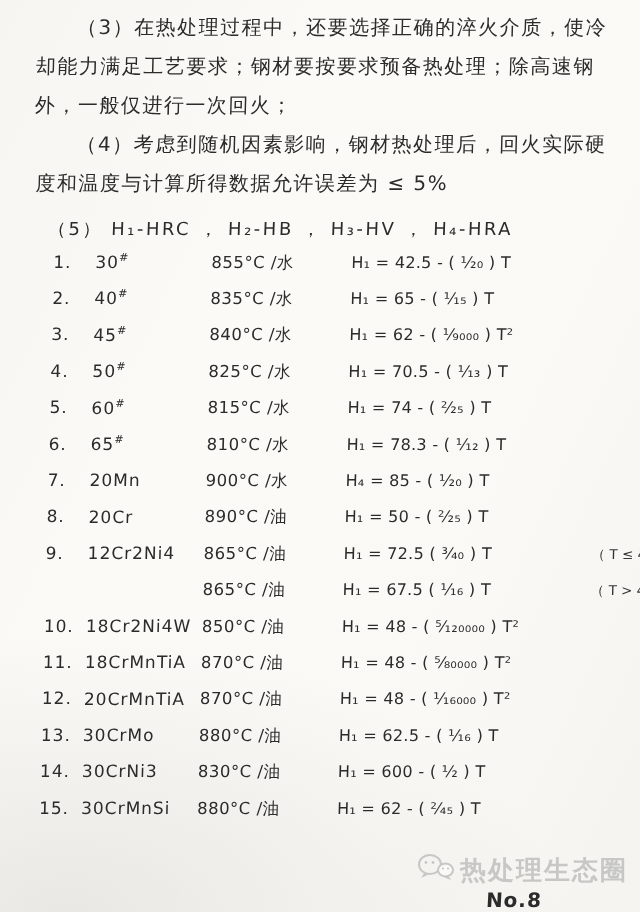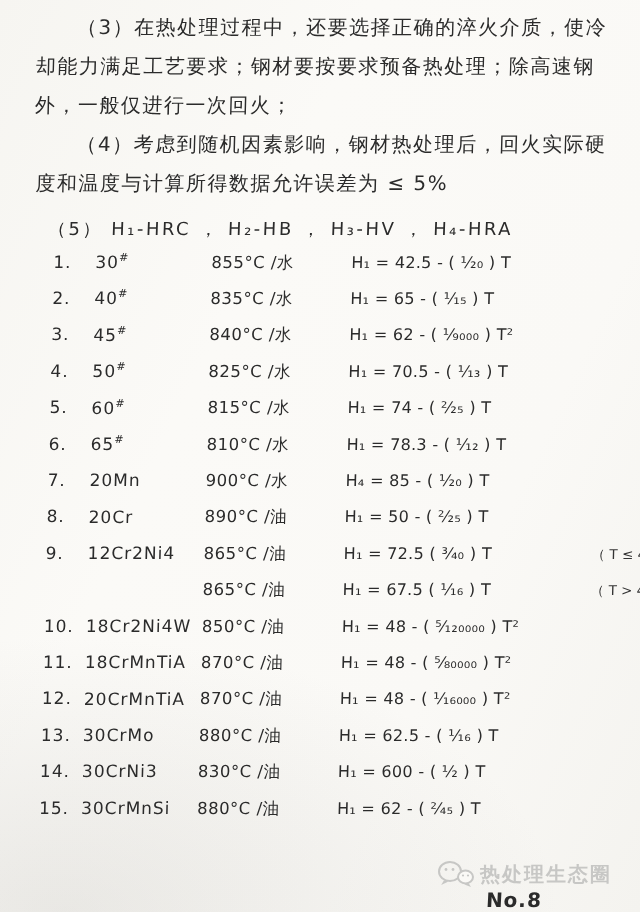--- a/index.html
+++ b/index.html
@@ -50,24 +50,24 @@
     white-space: nowrap;
   }
   .frow .no      { letter-spacing: 1px; }
   .frow .steel   { letter-spacing: 1px; }
   .frow .steel sup { font-size: 11px; letter-spacing: 0; }
   .frow .temp    { font-size: 16.5px; letter-spacing: 0.5px; }
   .frow .formula { font-size: 16px; letter-spacing: 0.3px; }
   .frow .note    { font-size: 13.5px; color: #333; }
   .watermark {
     position: absolute;
-    right: 28px; bottom: 24px;
-    display: flex; align-items: flex-end; gap: 5px;
+    right: 12px; bottom: 24px;
+    display: flex; align-items: flex-start; gap: 5px;
     color: var(--watermark);
-    font-size: 20px;
+    font-size: 26px;
     letter-spacing: 2px;
     font-weight: bold;
   }
   .pageno {
     position: absolute;
     right: 98px; bottom: 0px;
     font-size: 20px;
     font-weight: bold;
     letter-spacing: 1px;
     transform: skewX(-3deg);

